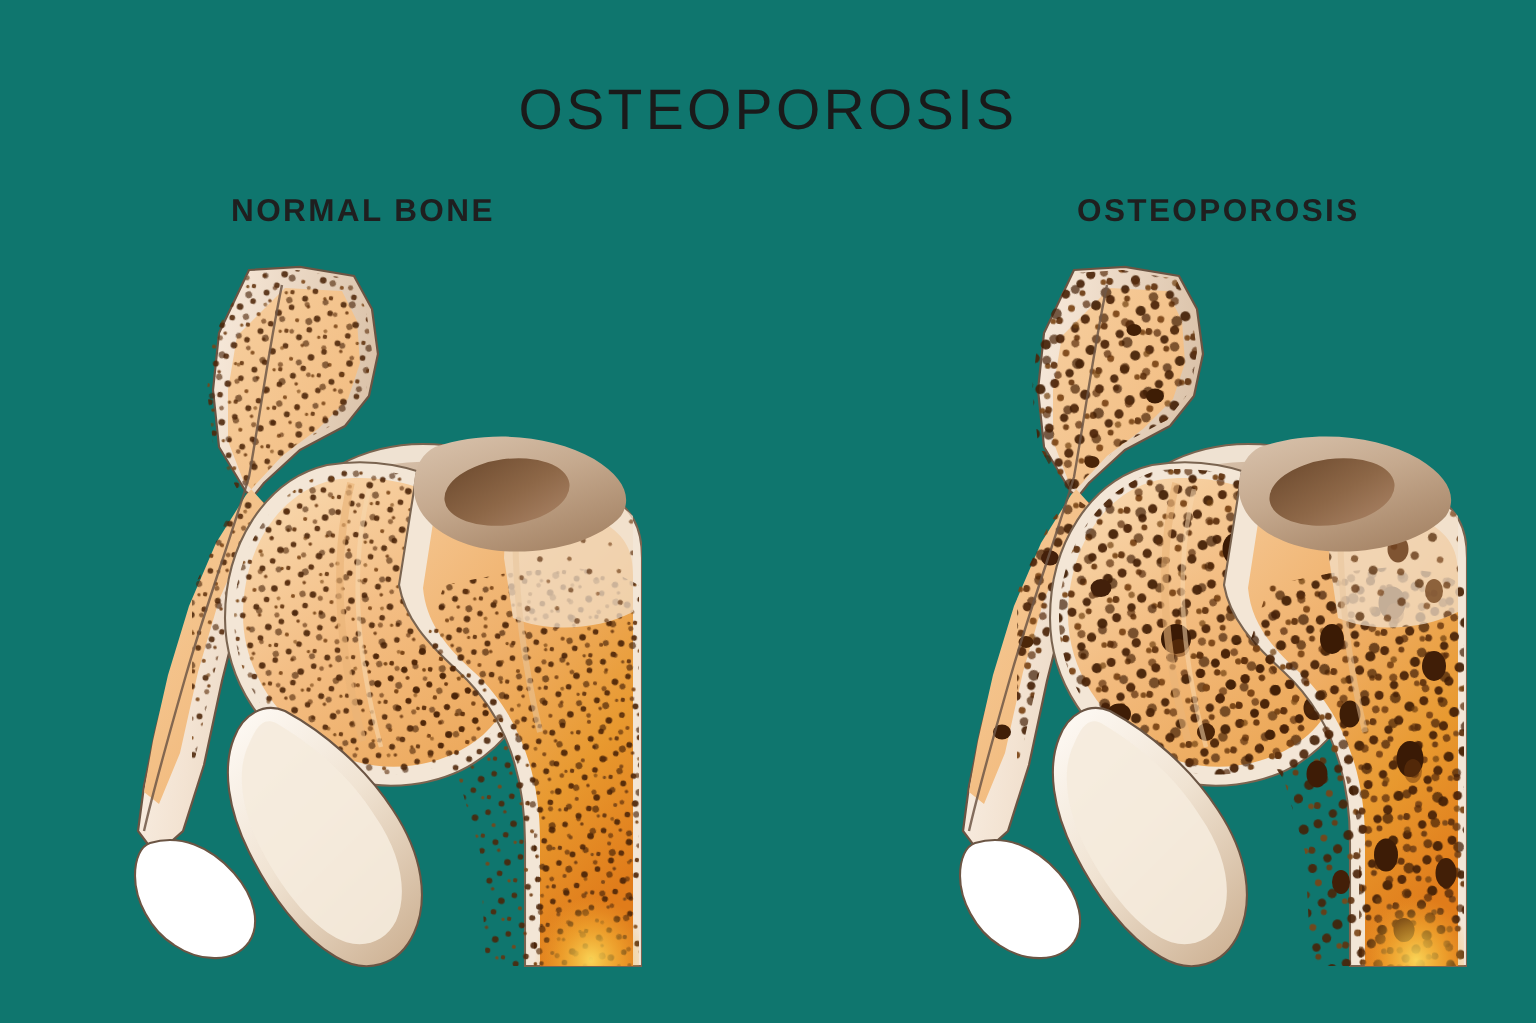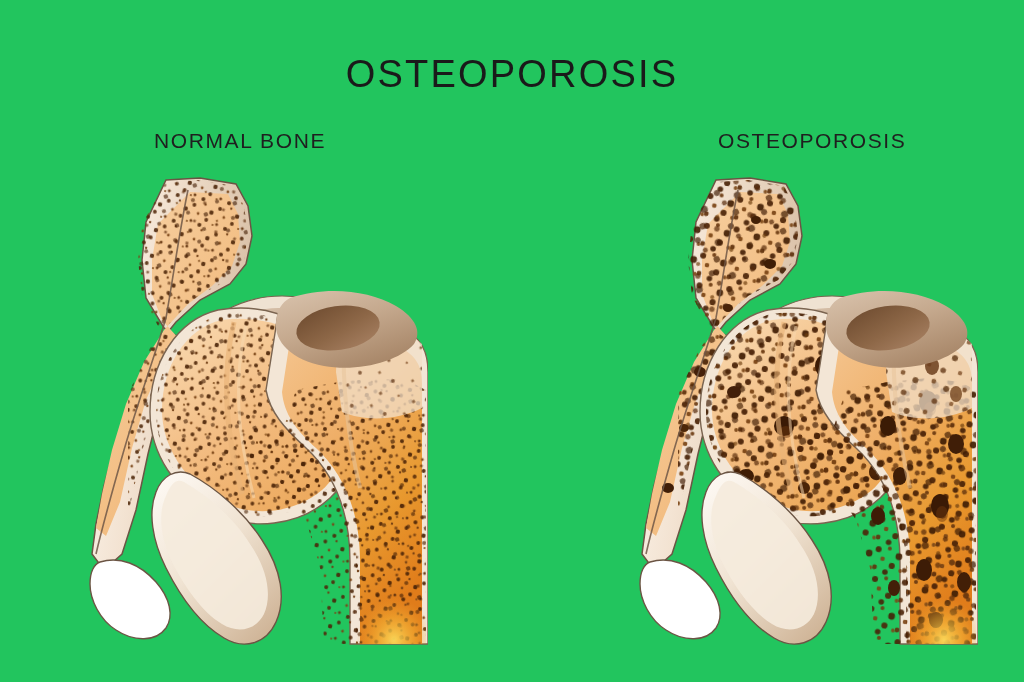--- a/index.html
+++ b/index.html
@@ -12,39 +12,39 @@
     width: 1024px;
     height: 682px;
     overflow: hidden;
     font-family: "Liberation Sans", sans-serif;
     color: #1b1b1b;
     position: relative;
   }
   #poster {
     position: absolute;
     inset: 0;
-    background: #22c55e;
+    background: #0f766e;
     padding-left: 21px;
   }
   #main-title {
     position: absolute;
     top: 30px;
     left: 0;
     width: 1024px;
     text-align: center;
     font-size: 38px;
     font-weight: 400;
     letter-spacing: 2.2px;
     color: #1a1a1a;
     line-height: 1;
   }
   .panel-label {
     position: absolute;
     font-size: 21px;
-    font-weight: 400;
+    font-weight: 700;
     letter-spacing: 1.6px;
     color: #1f1f1f;
     white-space: nowrap;
     line-height: 1;
   }
   #label-normal { top: 130px; left: 154px; }
   #label-osteo  { top: 130px; left: 718px; }
 
   .figure {
     position: absolute;

